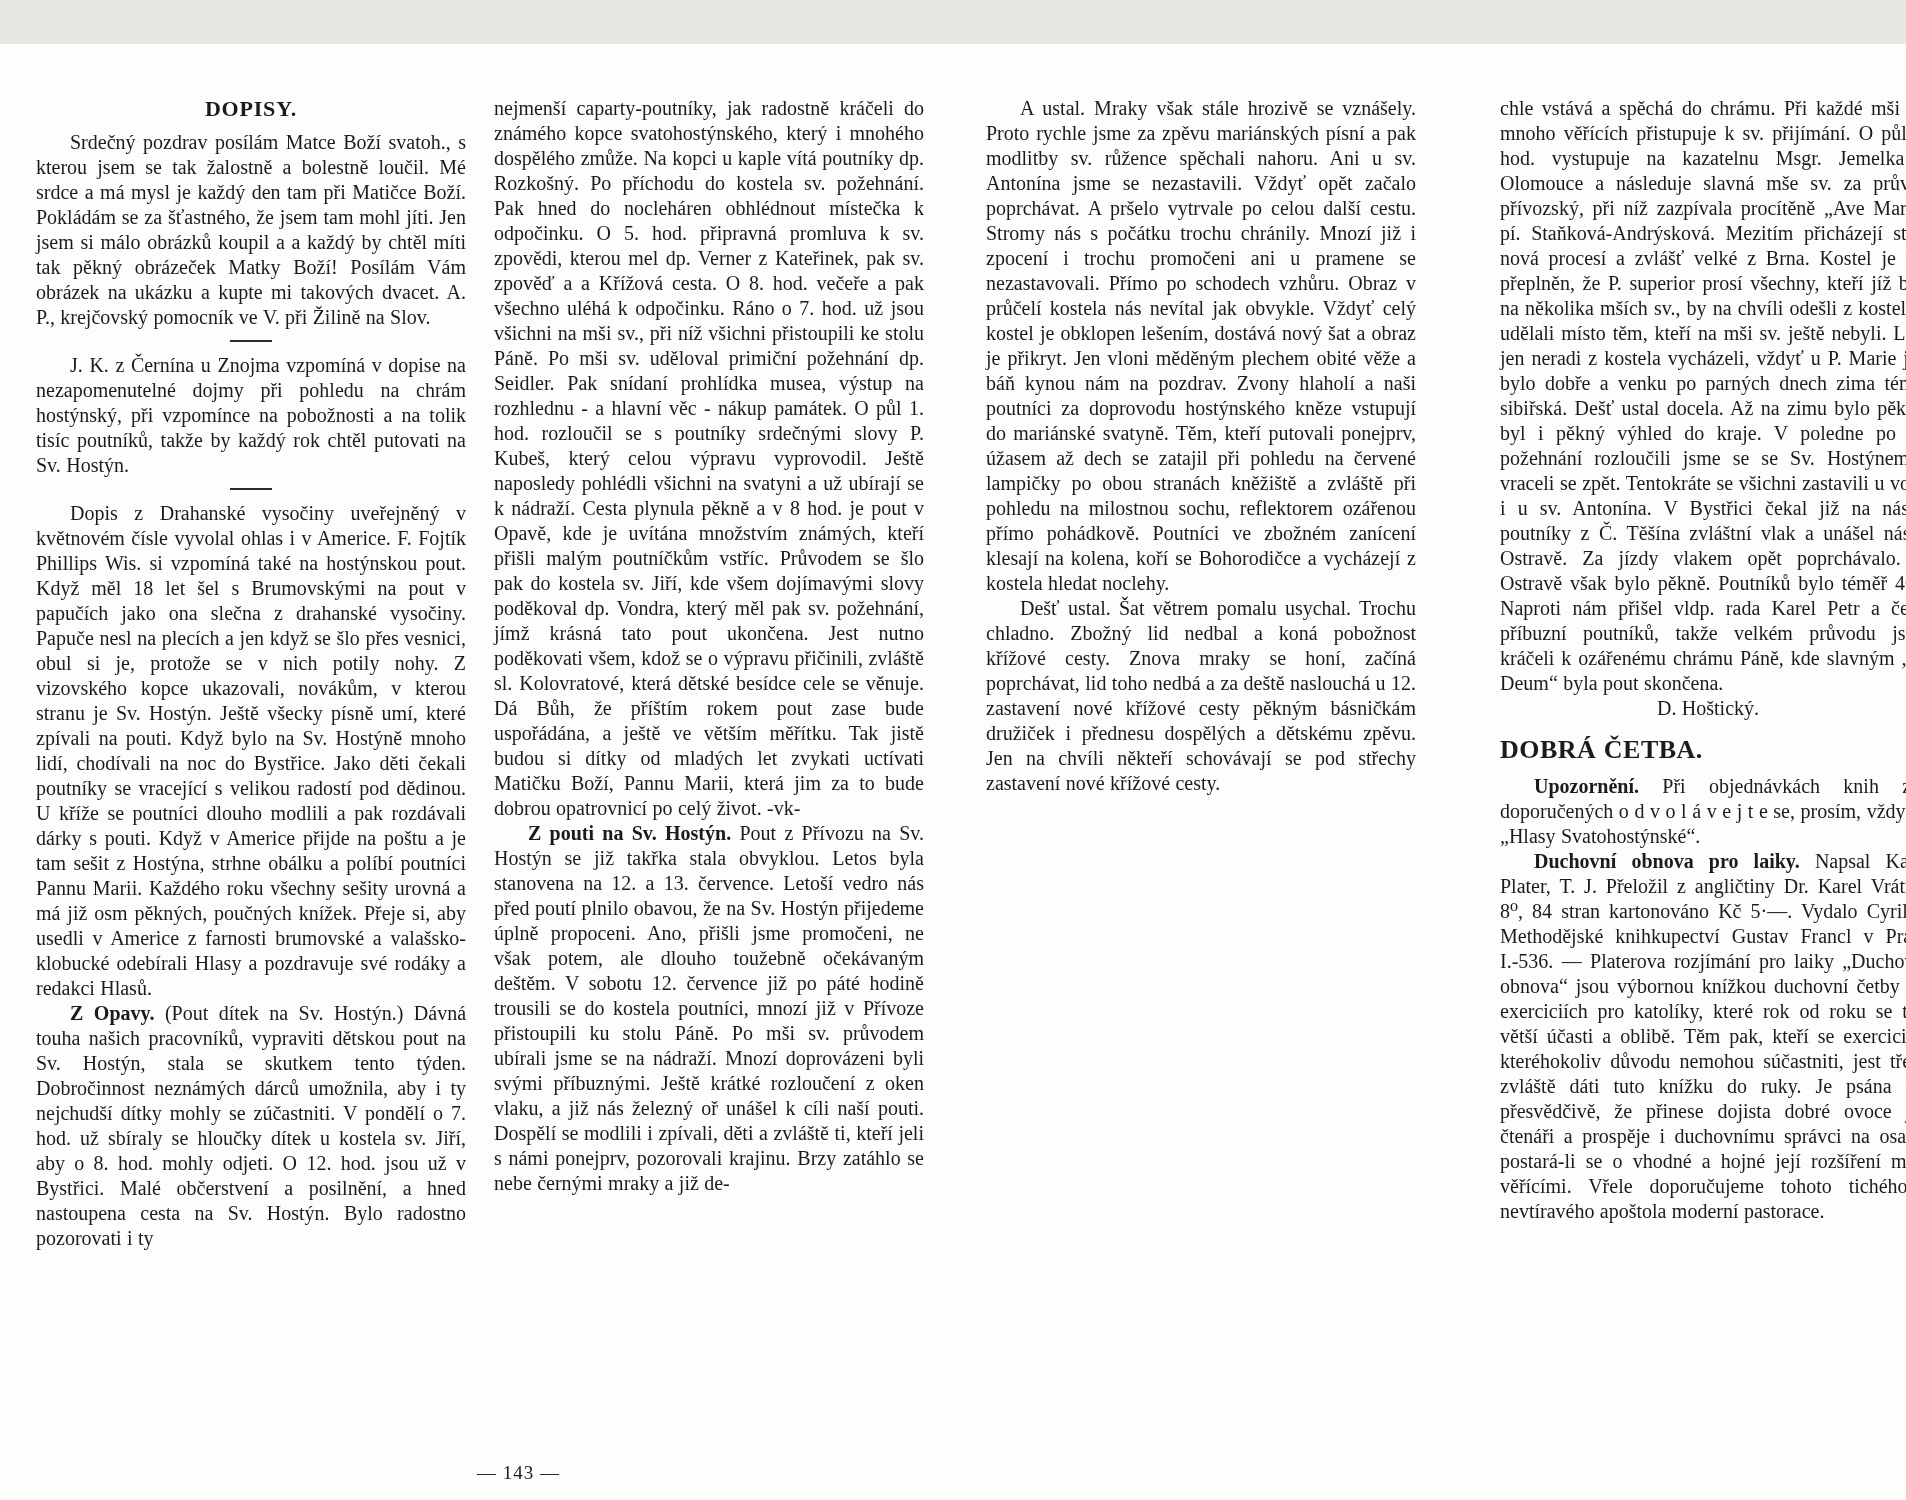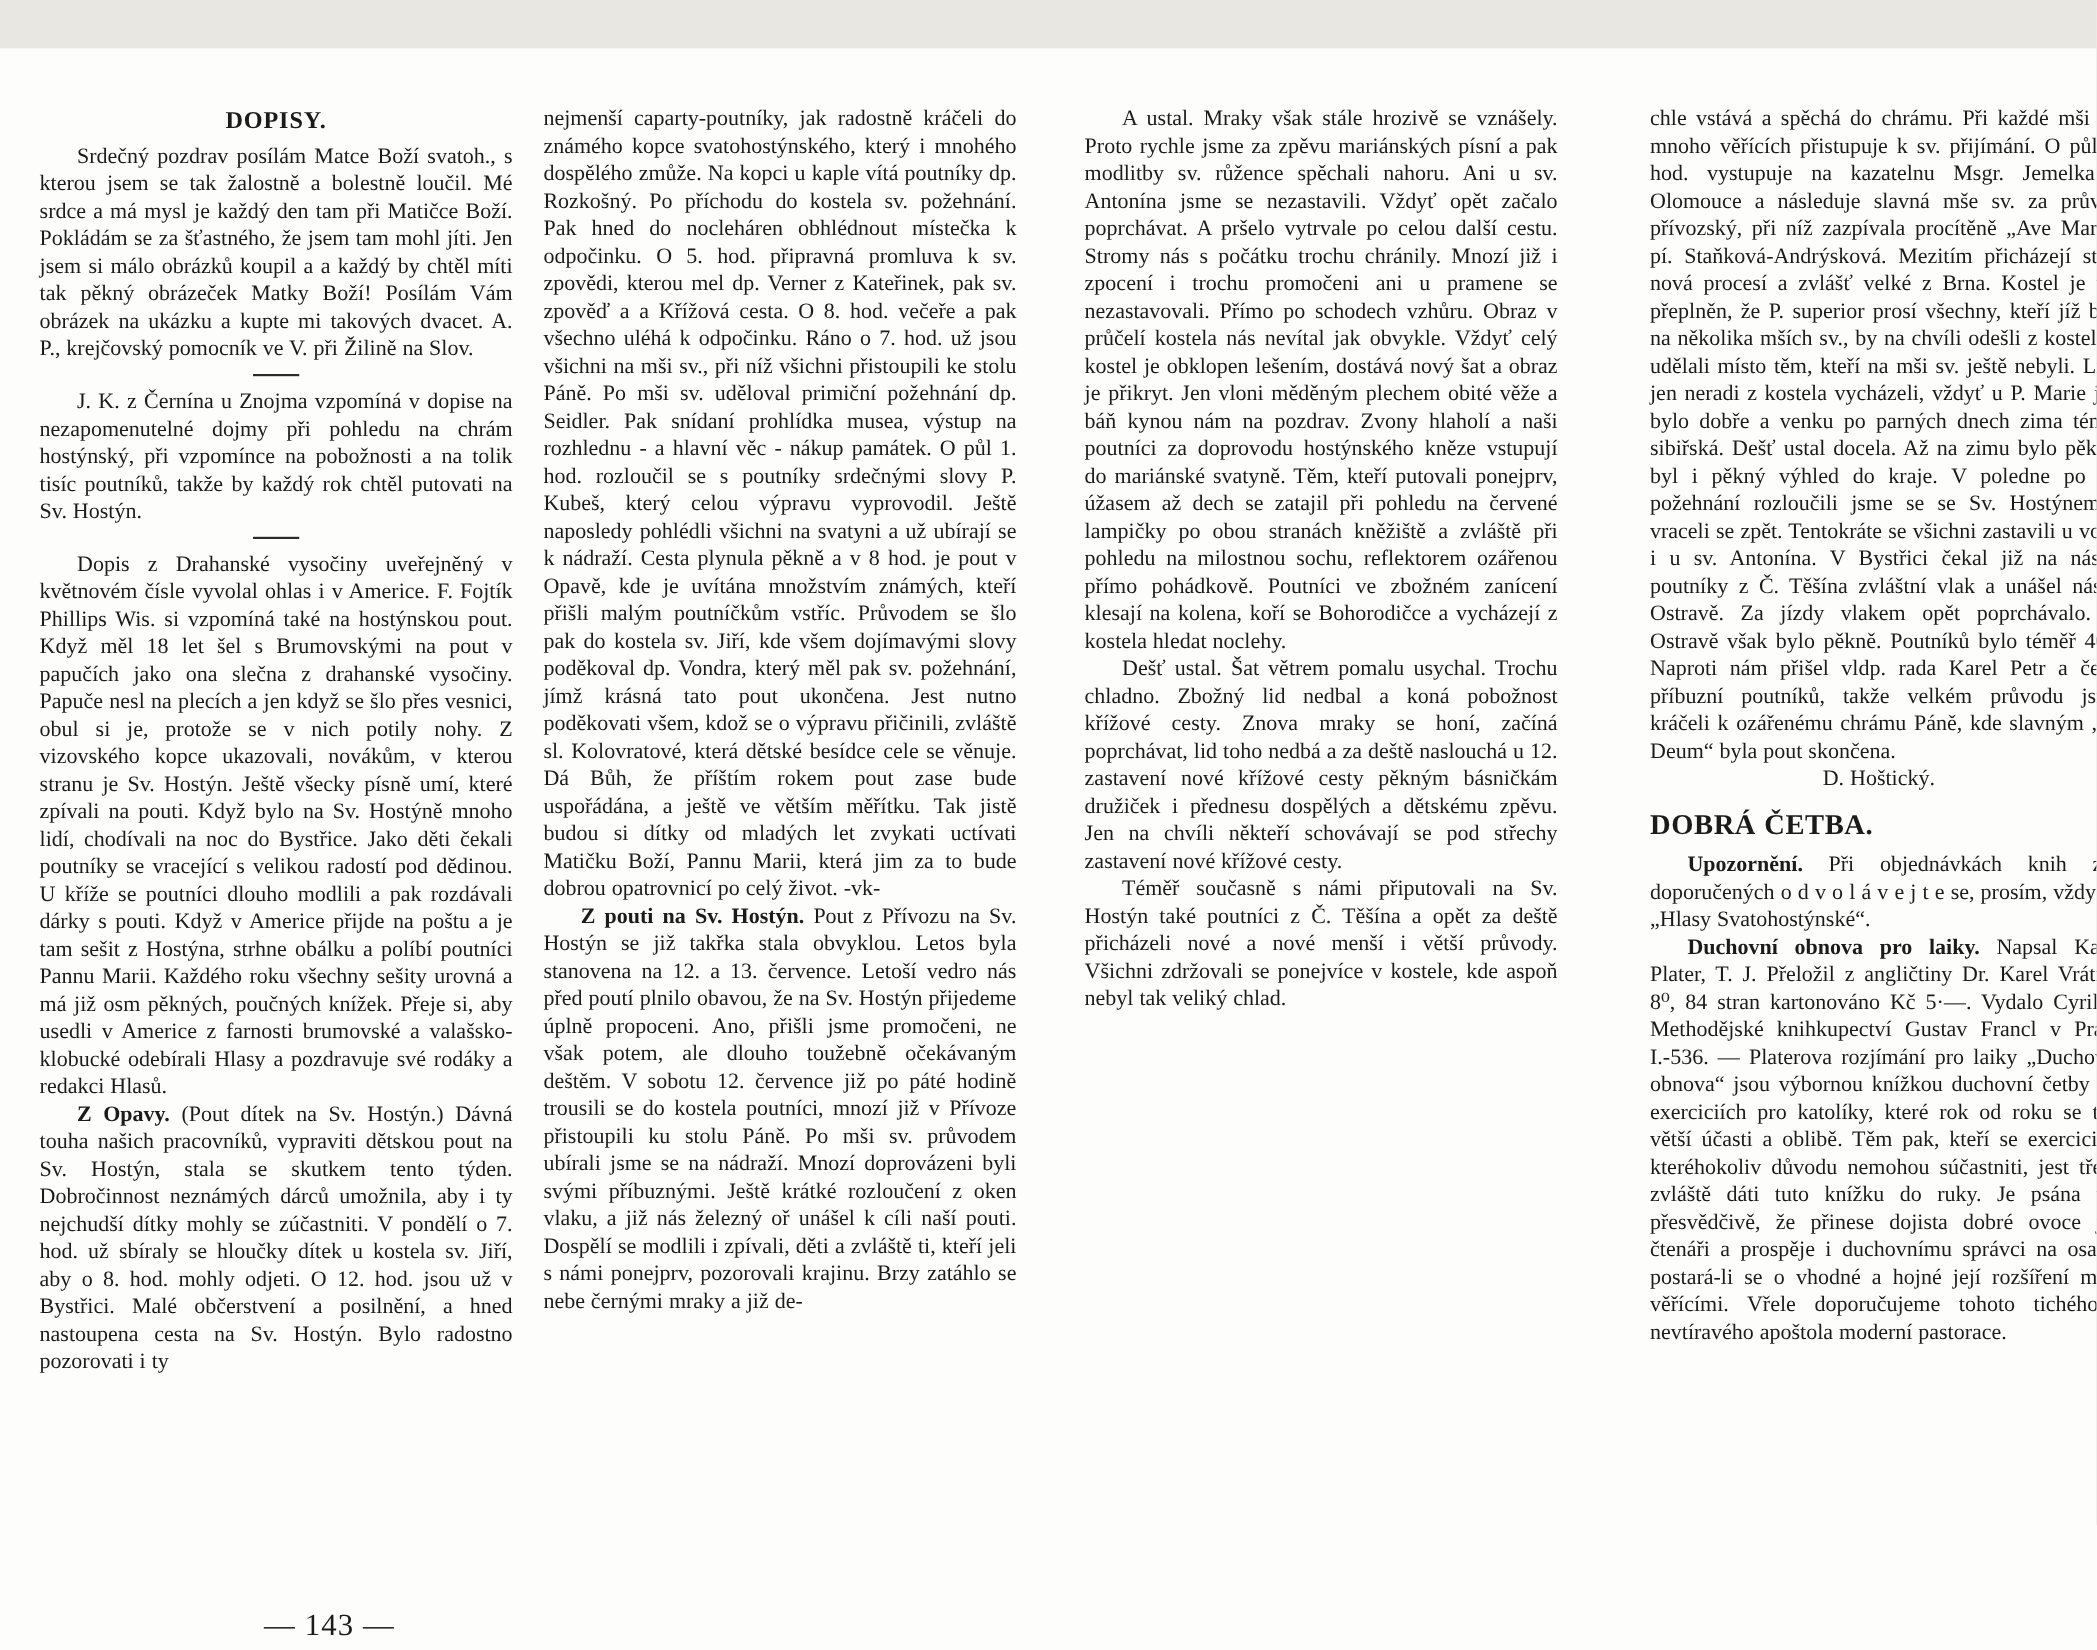--- a/index.html
+++ b/index.html
@@ -66,22 +66,22 @@
   .signature {
     text-align: center;
     padding-right: 2.4em;
     margin: 0;
   }
   .page-number {
     position: absolute;
     top: 1418px;
     left: 240px;
     width: 320px;
-    text-align: left;
-    font-size: 28px;
+    text-align: right;
+    font-size: 19px;
     letter-spacing: 1px;
   }
 </style>
 </head>
 <body>
 
 <div class="page">
 
   <section class="col col-1">
     <h2 class="heading">DOPISY.</h2>
@@ -94,21 +94,20 @@
   </section>
 
   <section class="col col-2">
     <p class="para cont">nejmenší caparty-poutníky, jak radostně kráčeli do známého kopce svatohostýnského, který i mnohého dospělého zmůže. Na kopci u kaple vítá poutníky dp. Rozkošný. Po příchodu do kostela sv. požehnání. Pak hned do nocleháren obhlédnout místečka k odpočinku. O 5. hod. připravná promluva k sv. zpovědi, kterou mel dp. Verner z Kateřinek, pak sv. zpověď a a Křížová cesta. O 8. hod. večeře a pak všechno uléhá k odpočinku. Ráno o 7. hod. už jsou všichni na mši sv., při níž všichni přistoupili ke stolu Páně. Po mši sv. uděloval primiční požehnání dp. Seidler. Pak snídaní prohlídka musea, výstup na rozhlednu - a hlavní věc - nákup památek. O půl 1. hod. rozloučil se s poutníky srdečnými slovy P. Kubeš, který celou výpravu vyprovodil. Ještě naposledy pohlédli všichni na svatyni a už ubírají se k nádraží. Cesta plynula pěkně a v 8 hod. je pout v Opavě, kde je uvítána množstvím známých, kteří přišli malým poutníčkům vstříc. Průvodem se šlo pak do kostela sv. Jiří, kde všem dojímavými slovy poděkoval dp. Vondra, který měl pak sv. požehnání, jímž krásná tato pout ukončena. Jest nutno poděkovati všem, kdož se o výpravu přičinili, zvláště sl. Kolovratové, která dětské besídce cele se věnuje. Dá Bůh, že příštím rokem pout zase bude uspořádána, a ještě ve větším měřítku. Tak jistě budou si dítky od mladých let zvykati uctívati Matičku Boží, Pannu Marii, která jim za to bude dobrou opatrovnicí po celý život. -vk-</p>
     <p class="para"><b class="lead">Z pouti na Sv. Hostýn.</b> <span>Pout z Přívozu na Sv. Hostýn se již takřka stala obvyklou. Letos byla stanovena na 12. a 13. července. Letoší vedro nás před poutí plnilo obavou, že na Sv. Hostýn přijedeme úplně propoceni. Ano, přišli jsme promočeni, ne však potem, ale dlouho toužebně očekávaným deštěm. V sobotu 12. července již po páté hodině trousili se do kostela poutníci, mnozí již v Přívoze přistoupili ku stolu Páně. Po mši sv. průvodem ubírali jsme se na nádraží. Mnozí doprovázeni byli svými příbuznými. Ještě krátké rozloučení z oken vlaku, a již nás železný oř unášel k cíli naší pouti. Dospělí se modlili i zpívali, děti a zvláště ti, kteří jeli s námi ponejprv, pozorovali krajinu. Brzy zatáhlo se nebe černými mraky a již de-</span></p>
   </section>
 
   <section class="col col-3">
     <p class="para">A ustal. Mraky však stále hrozivě se vznášely. Proto rychle jsme za zpěvu mariánských písní a pak modlitby sv. růžence spěchali nahoru. Ani u sv. Antonína jsme se nezastavili. Vždyť opět začalo poprchávat. A pršelo vytrvale po celou další cestu. Stromy nás s počátku trochu chránily. Mnozí již i zpocení i trochu promočeni ani u pramene se nezastavovali. Přímo po schodech vzhůru. Obraz v průčelí kostela nás nevítal jak obvykle. Vždyť celý kostel je obklopen lešením, dostává nový šat a obraz je přikryt. Jen vloni měděným plechem obité věže a báň kynou nám na pozdrav. Zvony hlaholí a naši poutníci za doprovodu hostýnského kněze vstupují do mariánské svatyně. Těm, kteří putovali ponejprv, úžasem až dech se zatajil při pohledu na červené lampičky po obou stranách kněžiště a zvláště při pohledu na milostnou sochu, reflektorem ozářenou přímo pohádkově. Poutníci ve zbožném zanícení klesají na kolena, koří se Bohorodičce a vycházejí z kostela hledat noclehy.</p>
     <p class="para">Dešť ustal. Šat větrem pomalu usychal. Trochu chladno. Zbožný lid nedbal a koná pobožnost křížové cesty. Znova mraky se honí, začíná poprchávat, lid toho nedbá a za deště naslouchá u 12. zastavení nové křížové cesty pěkným básničkám družiček i přednesu dospělých a dětskému zpěvu. Jen na chvíli někteří schovávají se pod střechy zastavení nové křížové cesty.</p>
-    <p class="para">Téměř současně s námi připutovali na Sv. Hostýn také poutníci z Č. Těšína a opět za deště přicházeli nové a nové menší i větší průvody. Všichni zdržovali se ponejvíce v kostele, kde aspoň nebyl tak veliký chlad.</p>
   </section>
 
   <section class="col col-4">
     <p class="para cont">chle vstává a spěchá do chrámu. Při každé mši sv. mnoho věřících přistupuje k sv. přijímání. O půl 8. hod. vystupuje na kazatelnu Msgr. Jemelka z Olomouce a následuje slavná mše sv. za průvod přívozský, při níž zazpívala procítěně „Ave Maria“ pí. Staňková-Andrýsková. Mezitím přicházejí stále nová procesí a zvlášť velké z Brna. Kostel je tak přeplněn, že P. superior prosí všechny, kteří jíž byli na několika mších sv., by na chvíli odešli z kostela a udělali místo těm, kteří na mši sv. ještě nebyli. Lidé jen neradi z kostela vycházeli, vždyť u P. Marie jim bylo dobře a venku po parných dnech zima téměř sibiřská. Dešť ustal docela. Až na zimu bylo pěkně, byl i pěkný výhled do kraje. V poledne po sv. požehnání rozloučili jsme se se Sv. Hostýnem a vraceli se zpět. Tentokráte se všichni zastavili u vody i u sv. Antonína. V Bystřici čekal již na nás a poutníky z Č. Těšína zvláštní vlak a unášel nás k Ostravě. Za jízdy vlakem opět poprchávalo. V Ostravě však bylo pěkně. Poutníků bylo téměř 400. Naproti nám přišel vldp. rada Karel Petr a četní příbuzní poutníků, takže velkém průvodu jsme kráčeli k ozářenému chrámu Páně, kde slavným „Te Deum“ byla pout skončena.</p>
     <p class="para signature">D. Hoštický.</p>
     <h2 class="heading2">DOBRÁ ČETBA.</h2>
     <p class="para"><b class="lead">Upozornění.</b> <span>Při objednávkách knih zde doporučených o d v o l á v e j t e se, prosím, vždy na „Hlasy Svatohostýnské“.</span></p>
     <p class="para"><b class="lead">Duchovní obnova pro laiky.</b> <span>Napsal Karel Plater, T. J. Přeložil z angličtiny Dr. Karel Vrátný, 8⁰, 84 stran kartonováno Kč 5·—. Vydalo Cyrillo-Methodějské knihkupectví Gustav Francl v Praze I.-536. — Platerova rozjímání pro laiky „Duchovní obnova“ jsou výbornou knížkou duchovní četby při exerciciích pro katolíky, které rok od roku se těší větší účasti a oblibě. Těm pak, kteří se exercicií z kteréhokoliv důvodu nemohou súčastniti, jest třeba zvláště dáti tuto knížku do ruky. Je psána tak přesvědčivě, že přinese dojista dobré ovoce jak čtenáři a prospěje i duchovnímu správci na osadě, postará-li se o vhodné a hojné její rozšíření mezi věřícími. Vřele doporučujeme tohoto tichého i nevtíravého apoštola moderní pastorace.</span></p>
   </section>
 

